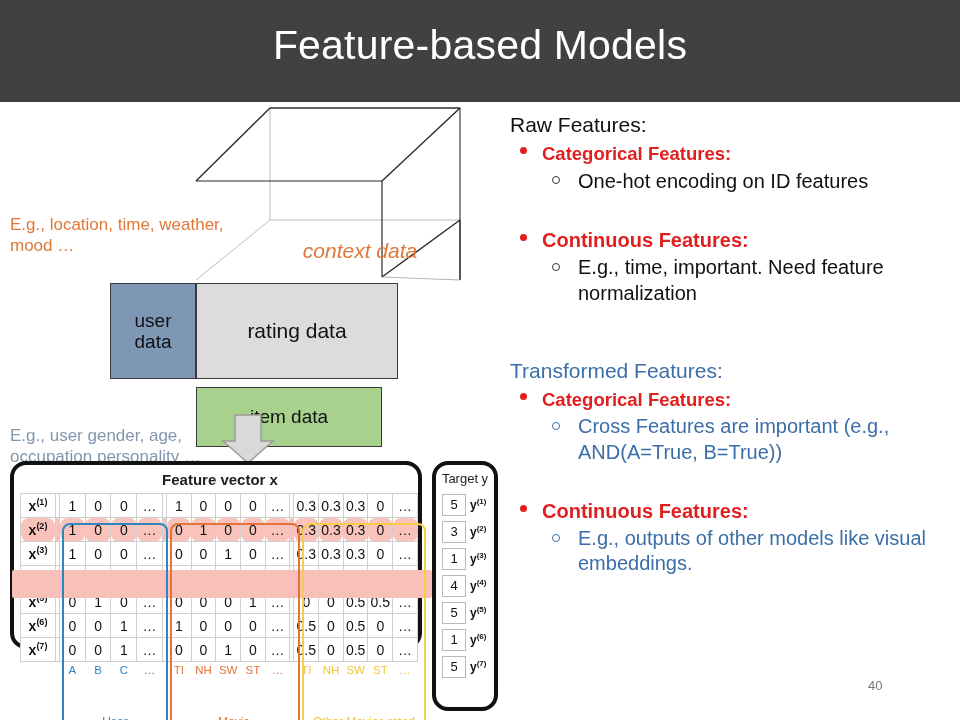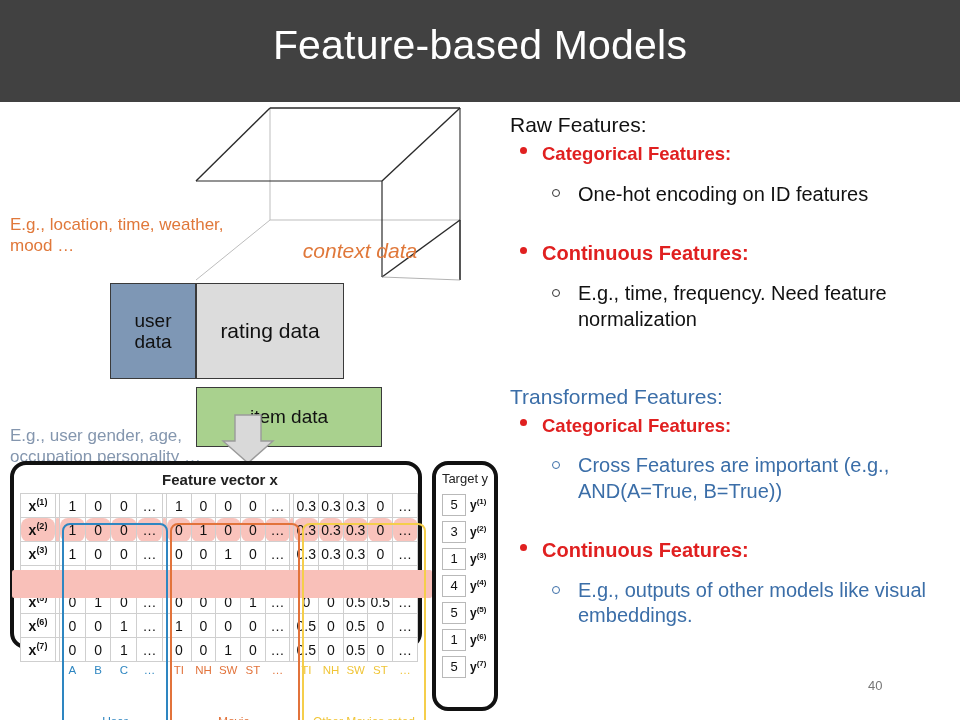--- a/index.html
+++ b/index.html
@@ -30,21 +30,21 @@
   .blk{
     position:absolute;
     box-sizing:border-box;
     display:flex;align-items:center;justify-content:center;
     text-align:center;
     color:#111;
     font-size:19px;line-height:1.12;
     border:1.4px solid #3a3a3a;
   }
   .blk-user{left:110px;top:181px;width:86px;height:96px;background:#7E97B5;}
-  .blk-rating{left:196px;top:181px;width:148px;height:96px;background:#DCDCDC;font-size:21px;}
+  .blk-rating{left:196px;top:181px;width:202px;height:96px;background:#DCDCDC;font-size:21px;}
   .blk-item{left:196px;top:285px;width:186px;height:60px;background:#A9D18E;font-size:19px;}
 
   .lbl-context{
     position:absolute;left:255px;top:137px;width:210px;
     color:#E0783A;font-size:21px;text-align:center;font-style:italic;
   }
 
   .note{position:absolute;font-size:17px;line-height:1.25;}
   .note-context{left:10px;top:112px;width:220px;color:#E0783A;}
   .note-user{left:10px;top:285px;width:215px;color:#8496AE;margin-top:38px;}
@@ -146,21 +146,21 @@
   }
   ul.lvl1>li>.b1{
     position:absolute;left:10px;top:.30em;width:7px;height:7px;
     border-radius:50%;background:#E02020;
   }
   .red{color:#E02020;font-weight:700;}
   .red-sm{font-size:18.5px;}
 
   ul.lvl2{list-style:none;margin:1px 0 0 0;padding:0;}
   ul.lvl2>li{
-    position:relative;padding-left:36px;margin-top:16px;
+    position:relative;padding-left:36px;margin-top:3px;
     font-size:20px;line-height:1.26;color:#111;
   }
   ul.lvl2>li>.b2{
     position:absolute;left:10px;top:.37em;width:8px;height:8px;
     border-radius:50%;border:1.6px solid #333;box-sizing:border-box;
   }
   ul.lvl2>li.blue{color:#3B6EA8;font-weight:400;}
   ul.lvl2>li.blue>.b2{border-color:#3B6EA8;}
 
   .spacer-blk{height:26px;}
@@ -470,21 +470,21 @@
         </li>
       </ul>
     </li>
     <li class="spacer-blk"></li>
     <li>
       <span class="b1"></span>
       <span class="red">Continuous Features:</span>
       <ul class="lvl2">
         <li>
           <span class="b2"></span>
-          <span>E.g., time, frequency. Need feature normalization</span>
+          <span>E.g., time, important. Need feature normalization</span>
         </li>
       </ul>
     </li>
   </ul>
 
   <div style="height:52px"></div>
 
   <div class="h-trans">Transformed Features:</div>
   <ul class="lvl1">
     <li>

